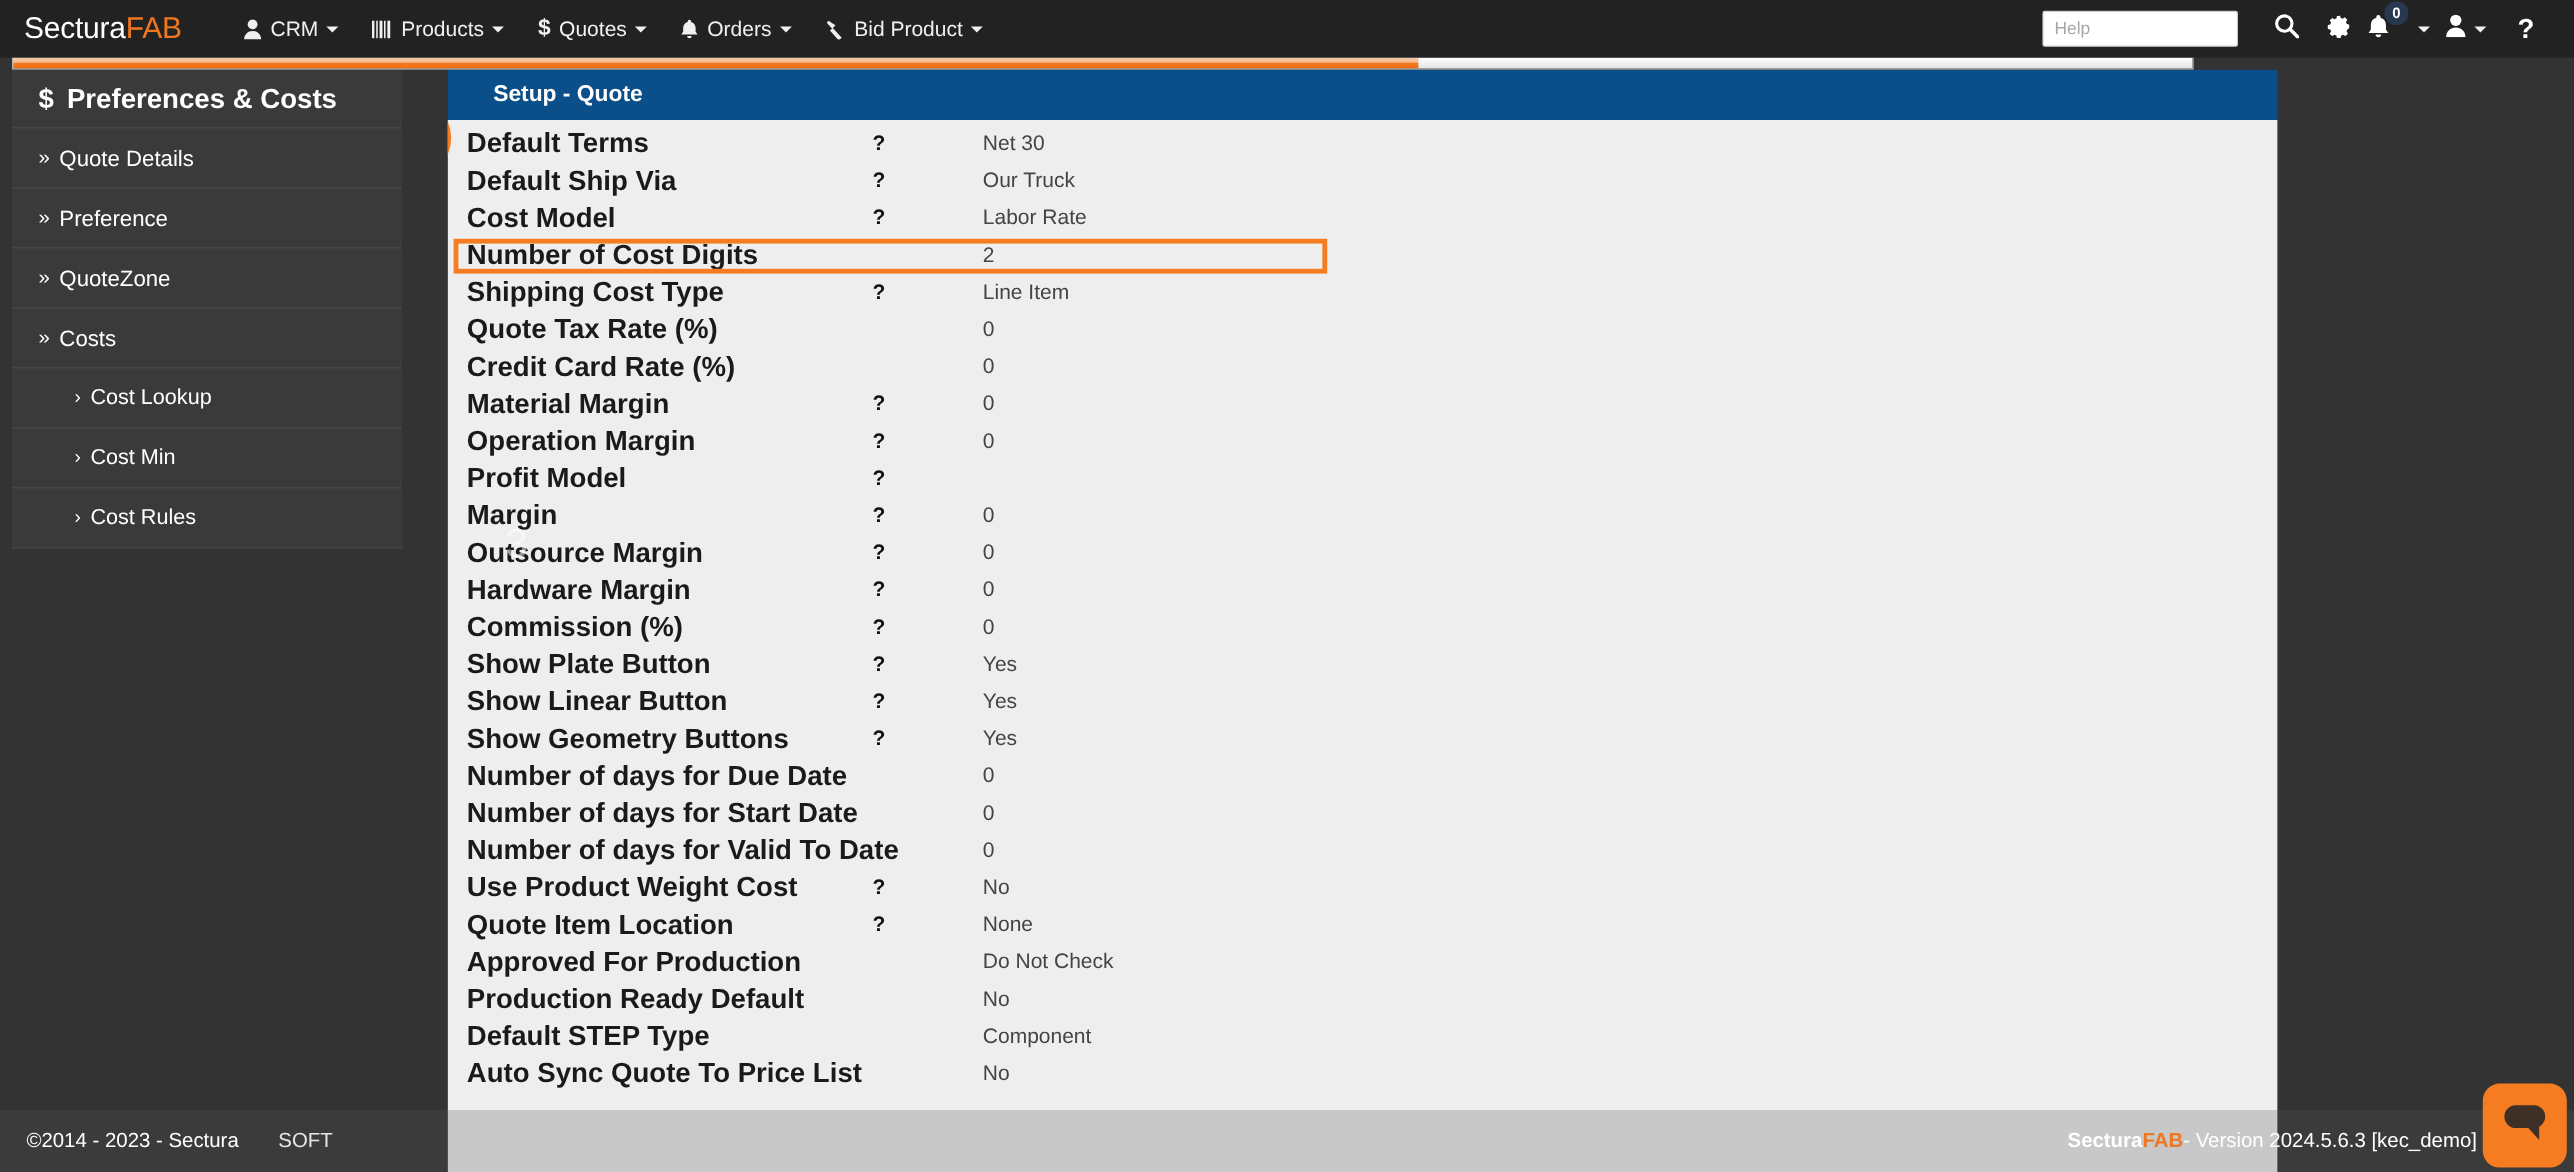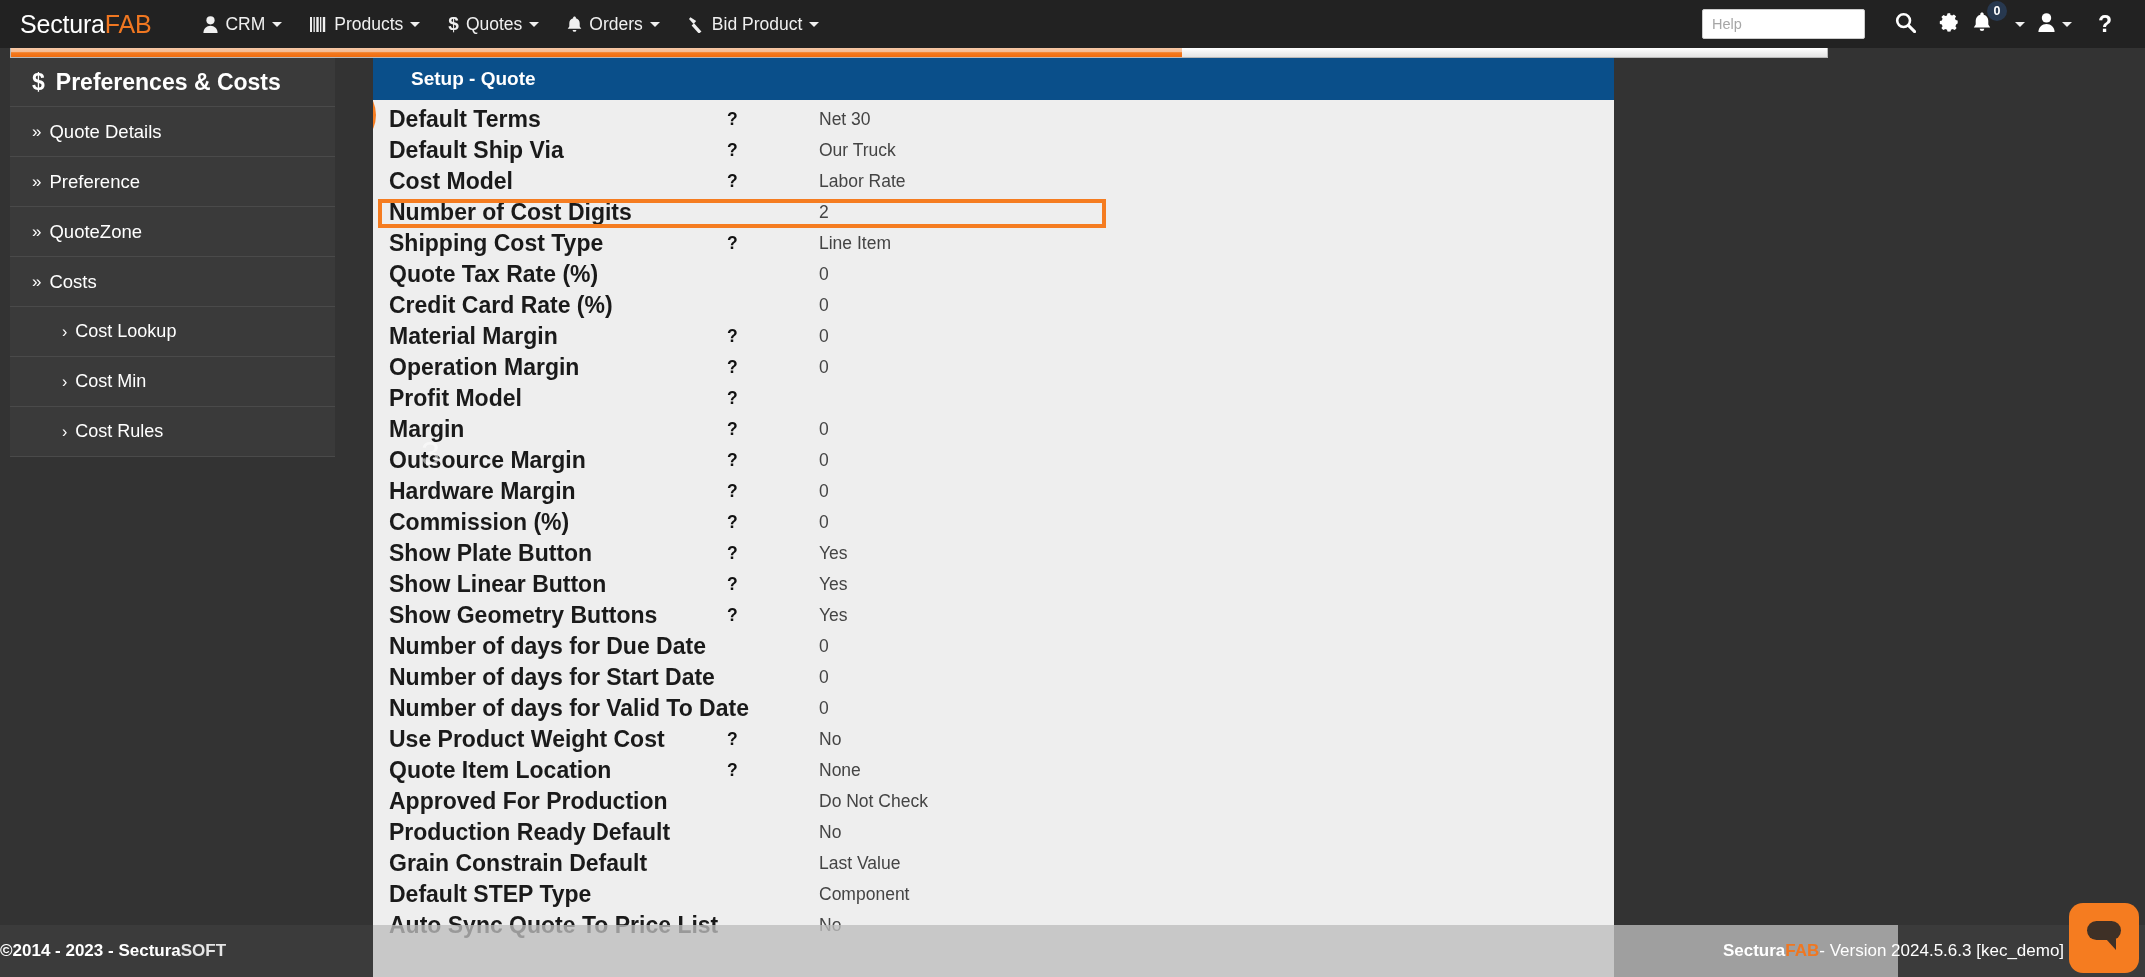--- a/index.html
+++ b/index.html
@@ -122,21 +122,21 @@
     padding-left: 52px;
     color: #ffffff; font-size: 18px;
     border-bottom: 1px solid #4a4a4a;
     box-sizing: border-box; cursor: pointer;
   }
   .side-sub .chev1 { margin-right: 8px; font-size: 16px; }
 
   
   .panel {
     position: absolute; left: 373px; top: 58px;
-    width: 1241px; height: 919px;
+    width: 1525px; height: 919px;
     z-index: 5;
     overflow: hidden;
   }
   .panel-header {
     height: 42px; background: #0a4f8a;
     display: flex; align-items: center;
     padding-left: 38px;
     color: #ffffff; font-size: 19px; font-weight: bold;
     box-sizing: border-box;
   }
@@ -207,23 +207,24 @@
     font-size: 34px;
     z-index: 3; pointer-events: none;
   }
 
   
   .footer-left {
     position: absolute; left: 0; bottom: 0;
     width: 373px; height: 52px;
     background: #3b3b3b;
     display: flex; align-items: center;
-    box-sizing: border-box;
-    color: #ffffff; font-size: 17px; font-weight: bold;
+    padding-left: 22px; box-sizing: border-box;
+    color: #ffffff; font-size: 17px; font-weight: normal;
     z-index: 30;
+    gap: 33px;
   }
   .footer-left .soft { color: #e5e5e5; }
   .footer-mid {
     position: absolute; left: 373px; bottom: 0;
     width: 1525px; height: 52px;
     background: rgba(190,190,190,0.78);
     z-index: 29;
   }
   .footer-right {
     position: absolute; right: 0; bottom: 0;
@@ -520,25 +521,20 @@
           <div class="cell-label">Approved For Production</div>
           <div class="cell-help"></div>
           <div class="cell-value">Do Not Check</div>
         </div>
         <div class="row">
           <div class="cell-label">Production Ready Default</div>
           <div class="cell-help"></div>
           <div class="cell-value">No</div>
         </div>
         <div class="row">
-          <div class="cell-label">Grain Constrain Default</div>
-          <div class="cell-help"></div>
-          <div class="cell-value">Last Value</div>
-        </div>
-        <div class="row">
           <div class="cell-label">Default STEP Type</div>
           <div class="cell-help"></div>
           <div class="cell-value">Component</div>
         </div>
         <div class="row">
           <div class="cell-label">Auto Sync Quote To Price List</div>
           <div class="cell-help"></div>
           <div class="cell-value">No</div>
         </div>
       </div>

